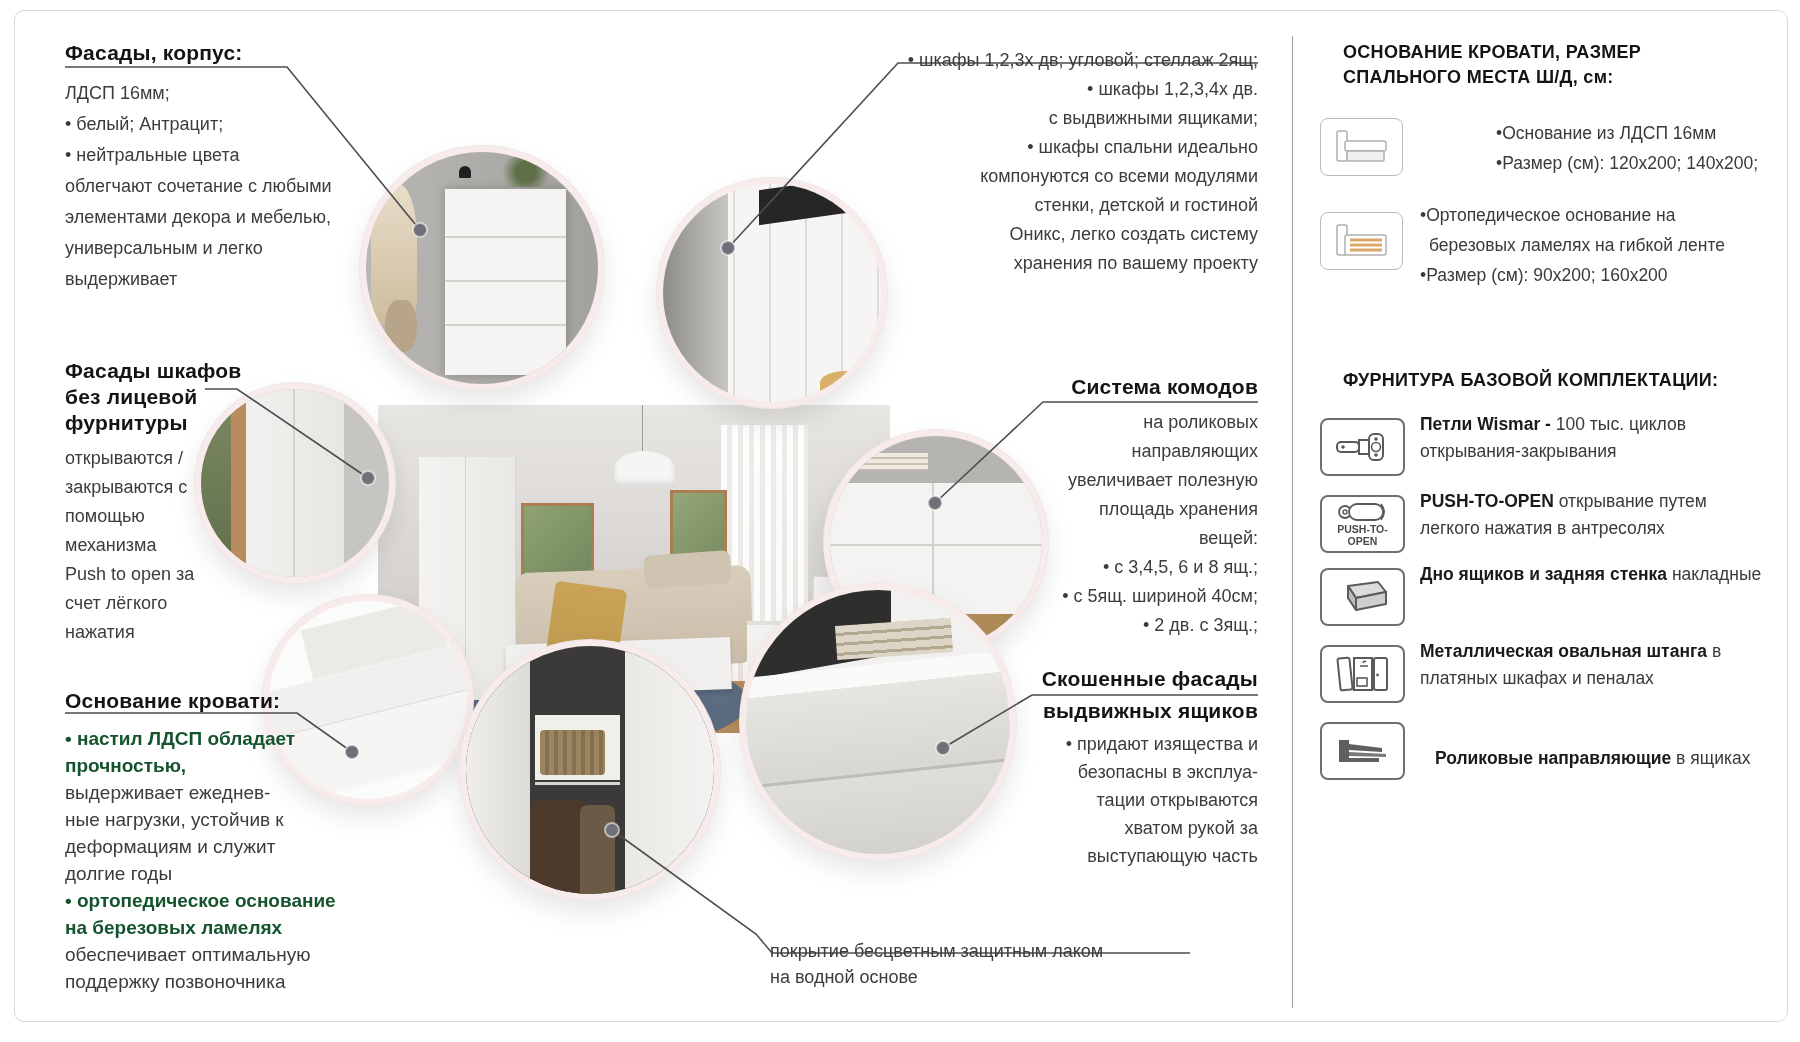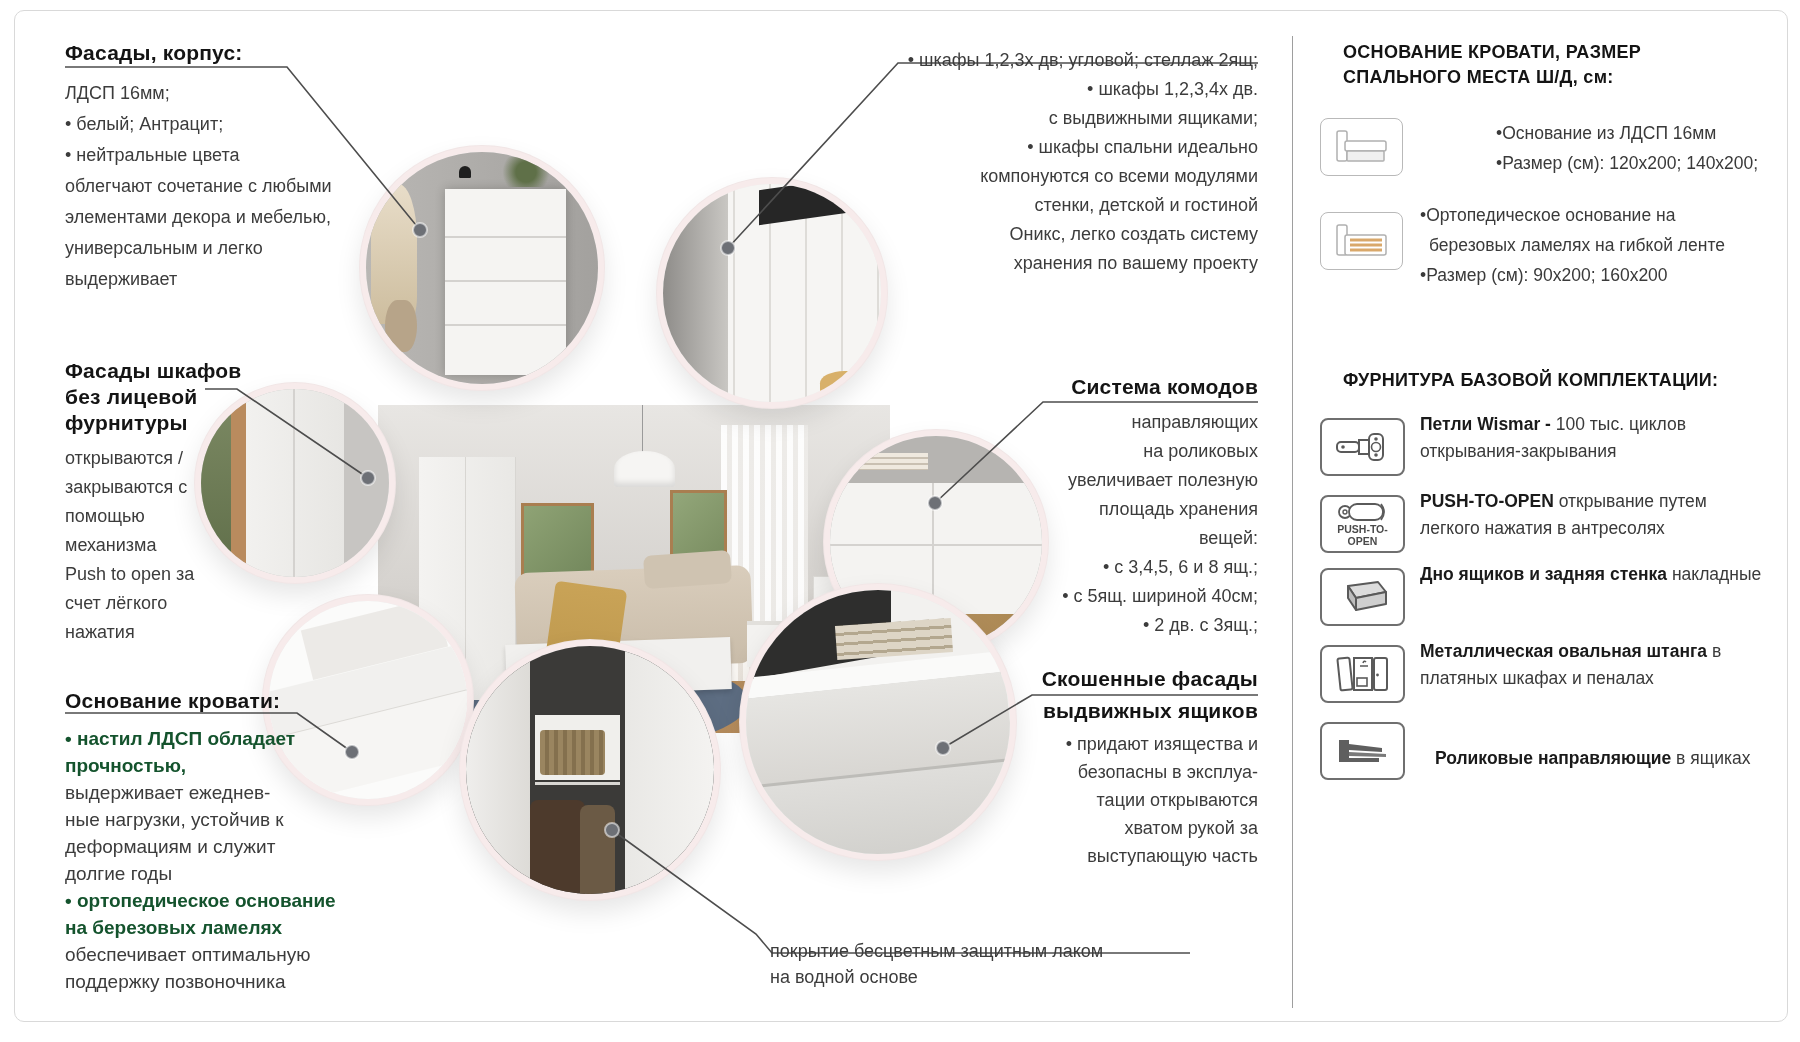--- a/index.html
+++ b/index.html
@@ -185,22 +185,22 @@
     <div class="ln">помощью</div>
     <div class="ln">механизма</div>
     <div class="ln">Push to open за</div>
     <div class="ln">счет лёгкого</div>
     <div class="ln">нажатия</div>
   </div>
 
   <div class="blk r" id="blk-drawers" style="left:958px;top:374px;width:300px;">
     <div class="hd">Система комодов</div>
     <div style="height:8px;"></div>
+    <div class="ln">на роликовых</div>
     <div class="ln">направляющих</div>
-    <div class="ln">на роликовых</div>
     <div class="ln">увеличивает полезную</div>
     <div class="ln">площадь хранения</div>
     <div class="ln">вещей:</div>
     <div class="ln">• с 3,4,5, 6 и 8 ящ.;</div>
     <div class="ln">• с 5ящ. шириной 40см;</div>
     <div class="ln">• 2 дв. с 3ящ.;</div>
   </div>
 
   <div class="blk" id="blk-bedbase" style="left:65px;top:688px;width:330px;">
     <div class="hd">Основание кровати:</div>

